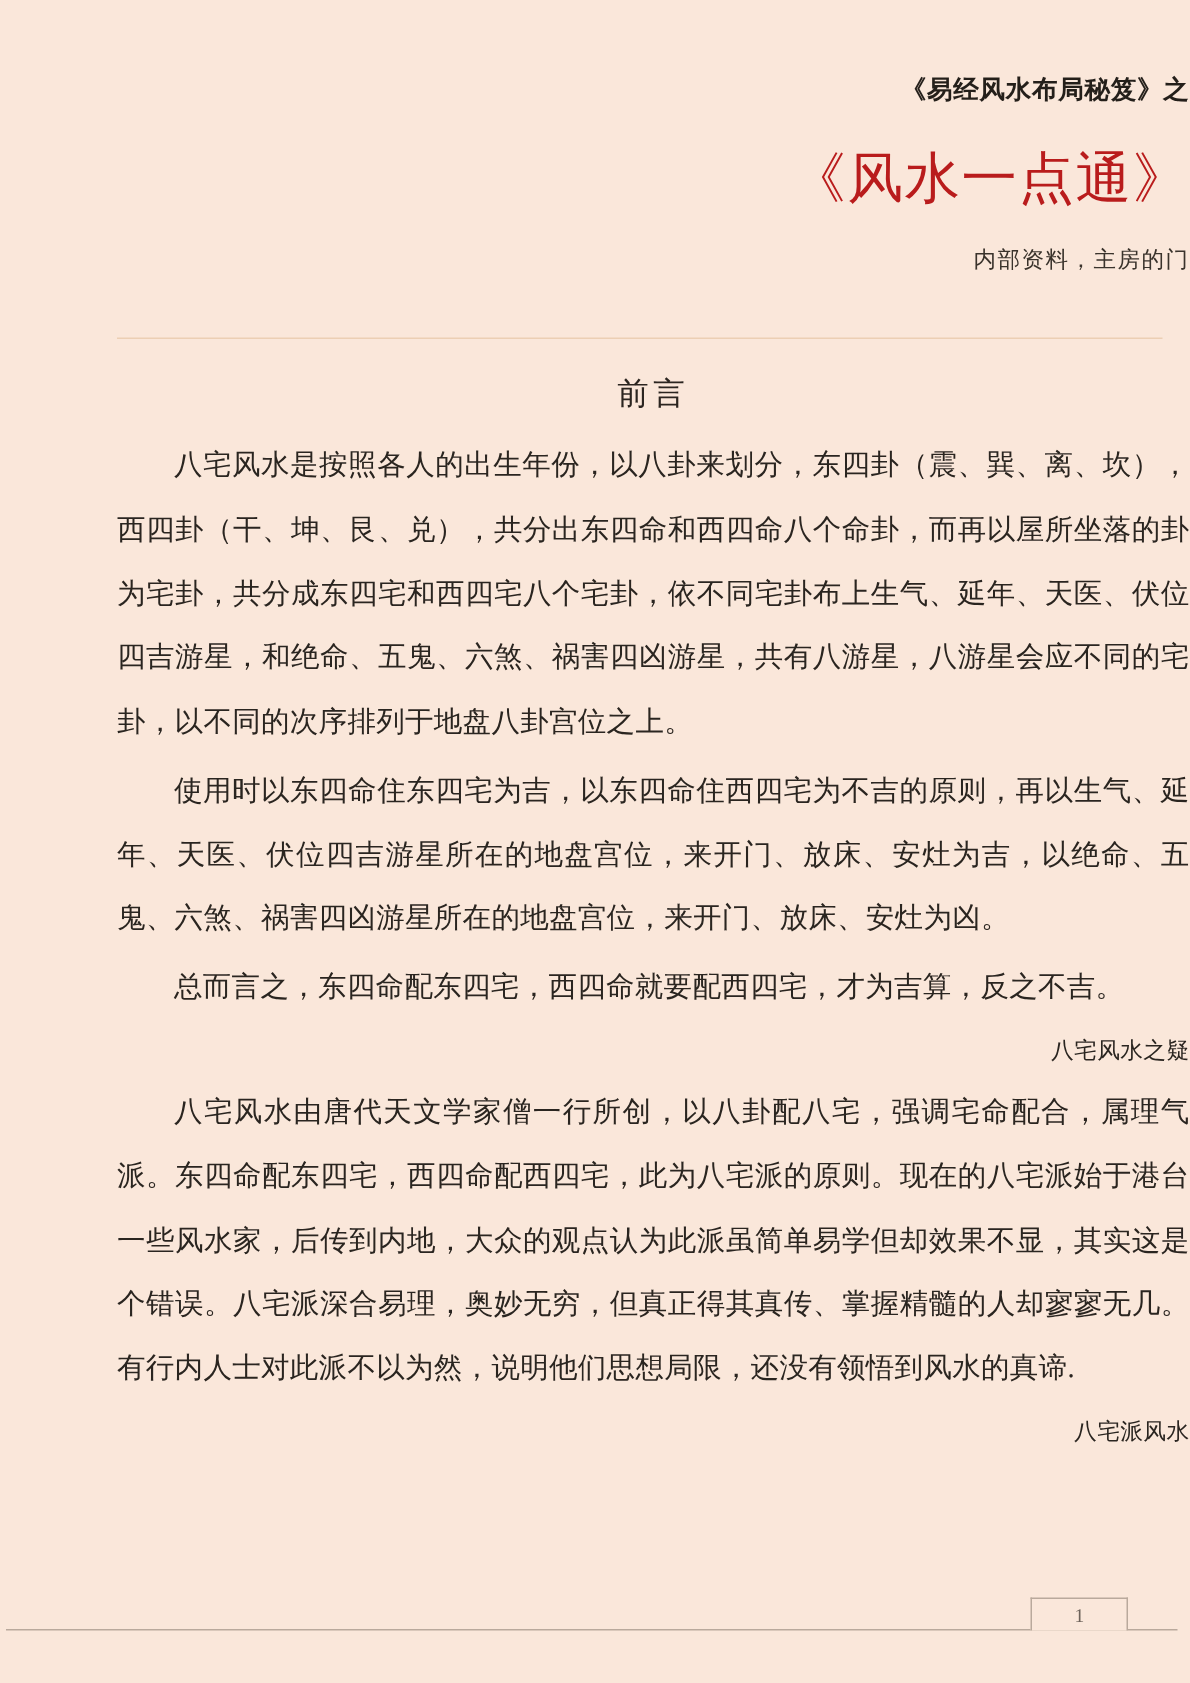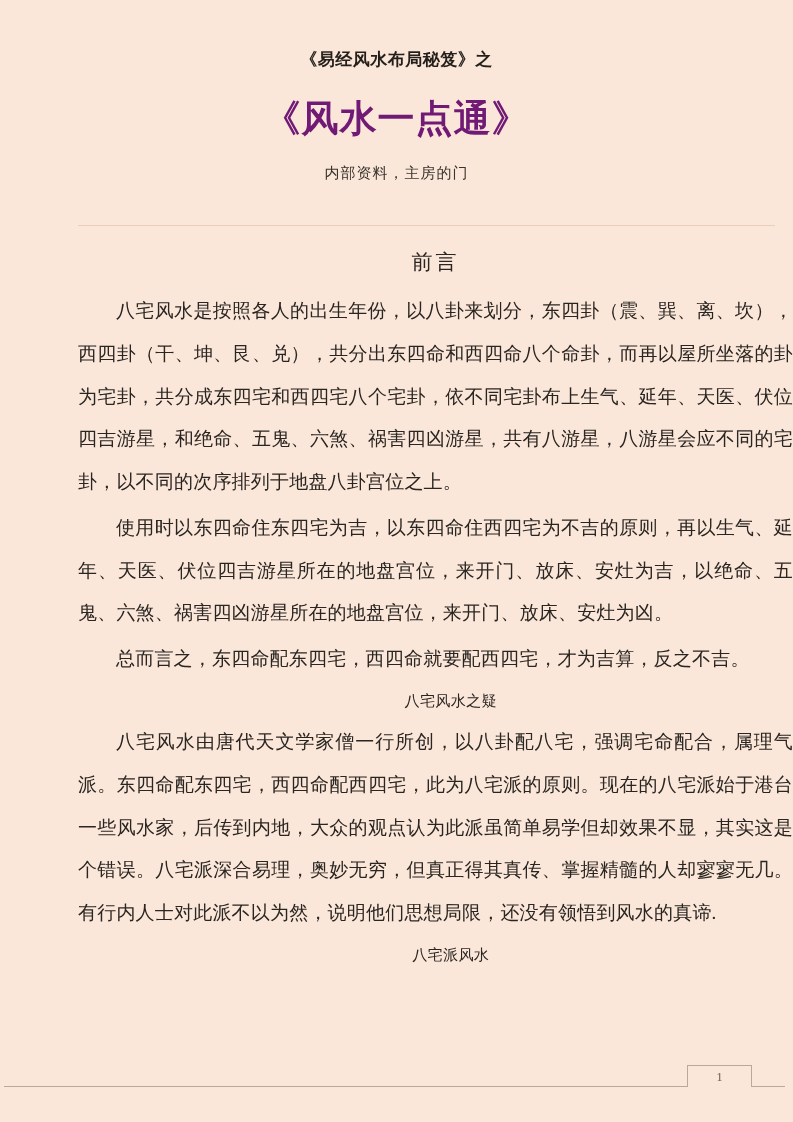--- a/index.html
+++ b/index.html
@@ -19,36 +19,36 @@
   .page {
     position: relative;
     width: 793px;
     height: 1122px;
     box-sizing: border-box;
   }
 
   
   .title-block {
     padding-top: 48px;
-    text-align: center;
+    text-align: right;
   }
   .supertitle {
     font-size: 17px;
     font-weight: bold;
     letter-spacing: 0.5px;
     color: #241f1a;
     line-height: 1.4;
     font-family: "Liberation Serif", "DejaVu Serif", serif;
   }
   .maintitle {
     margin-top: 24px;
     font-size: 37px;
-    font-weight: bold;
+    font-weight: normal;
     letter-spacing: 1px;
-    color: #701a75;
+    color: #b91c1c;
     line-height: 1.25;
     font-family: "DejaVu Sans", "Liberation Sans", sans-serif;
   }
   .subtitle {
     margin-top: 22px;
     font-size: 15px;
     color: #3a332c;
     letter-spacing: 1px;
     font-family: "Liberation Serif", "DejaVu Serif", serif;
   }
@@ -87,21 +87,21 @@
     text-indent: 2em;
     color: #2a2520;
     letter-spacing: 0.2px;
     font-family: "Liberation Serif", "DejaVu Serif", serif;
   }
   p.heading-line {
     font-size: 15.2px;
     line-height: 2.25;
     margin: 0 0 3px 0;
     text-indent: 2em;
-    text-align: center;
+    text-align: right;
     color: #2a2520;
     letter-spacing: 0.2px;
     font-family: "Liberation Serif", "DejaVu Serif", serif;
   }
 
   
   .footer {
     position: absolute;
     left: 0;
     right: 0;

